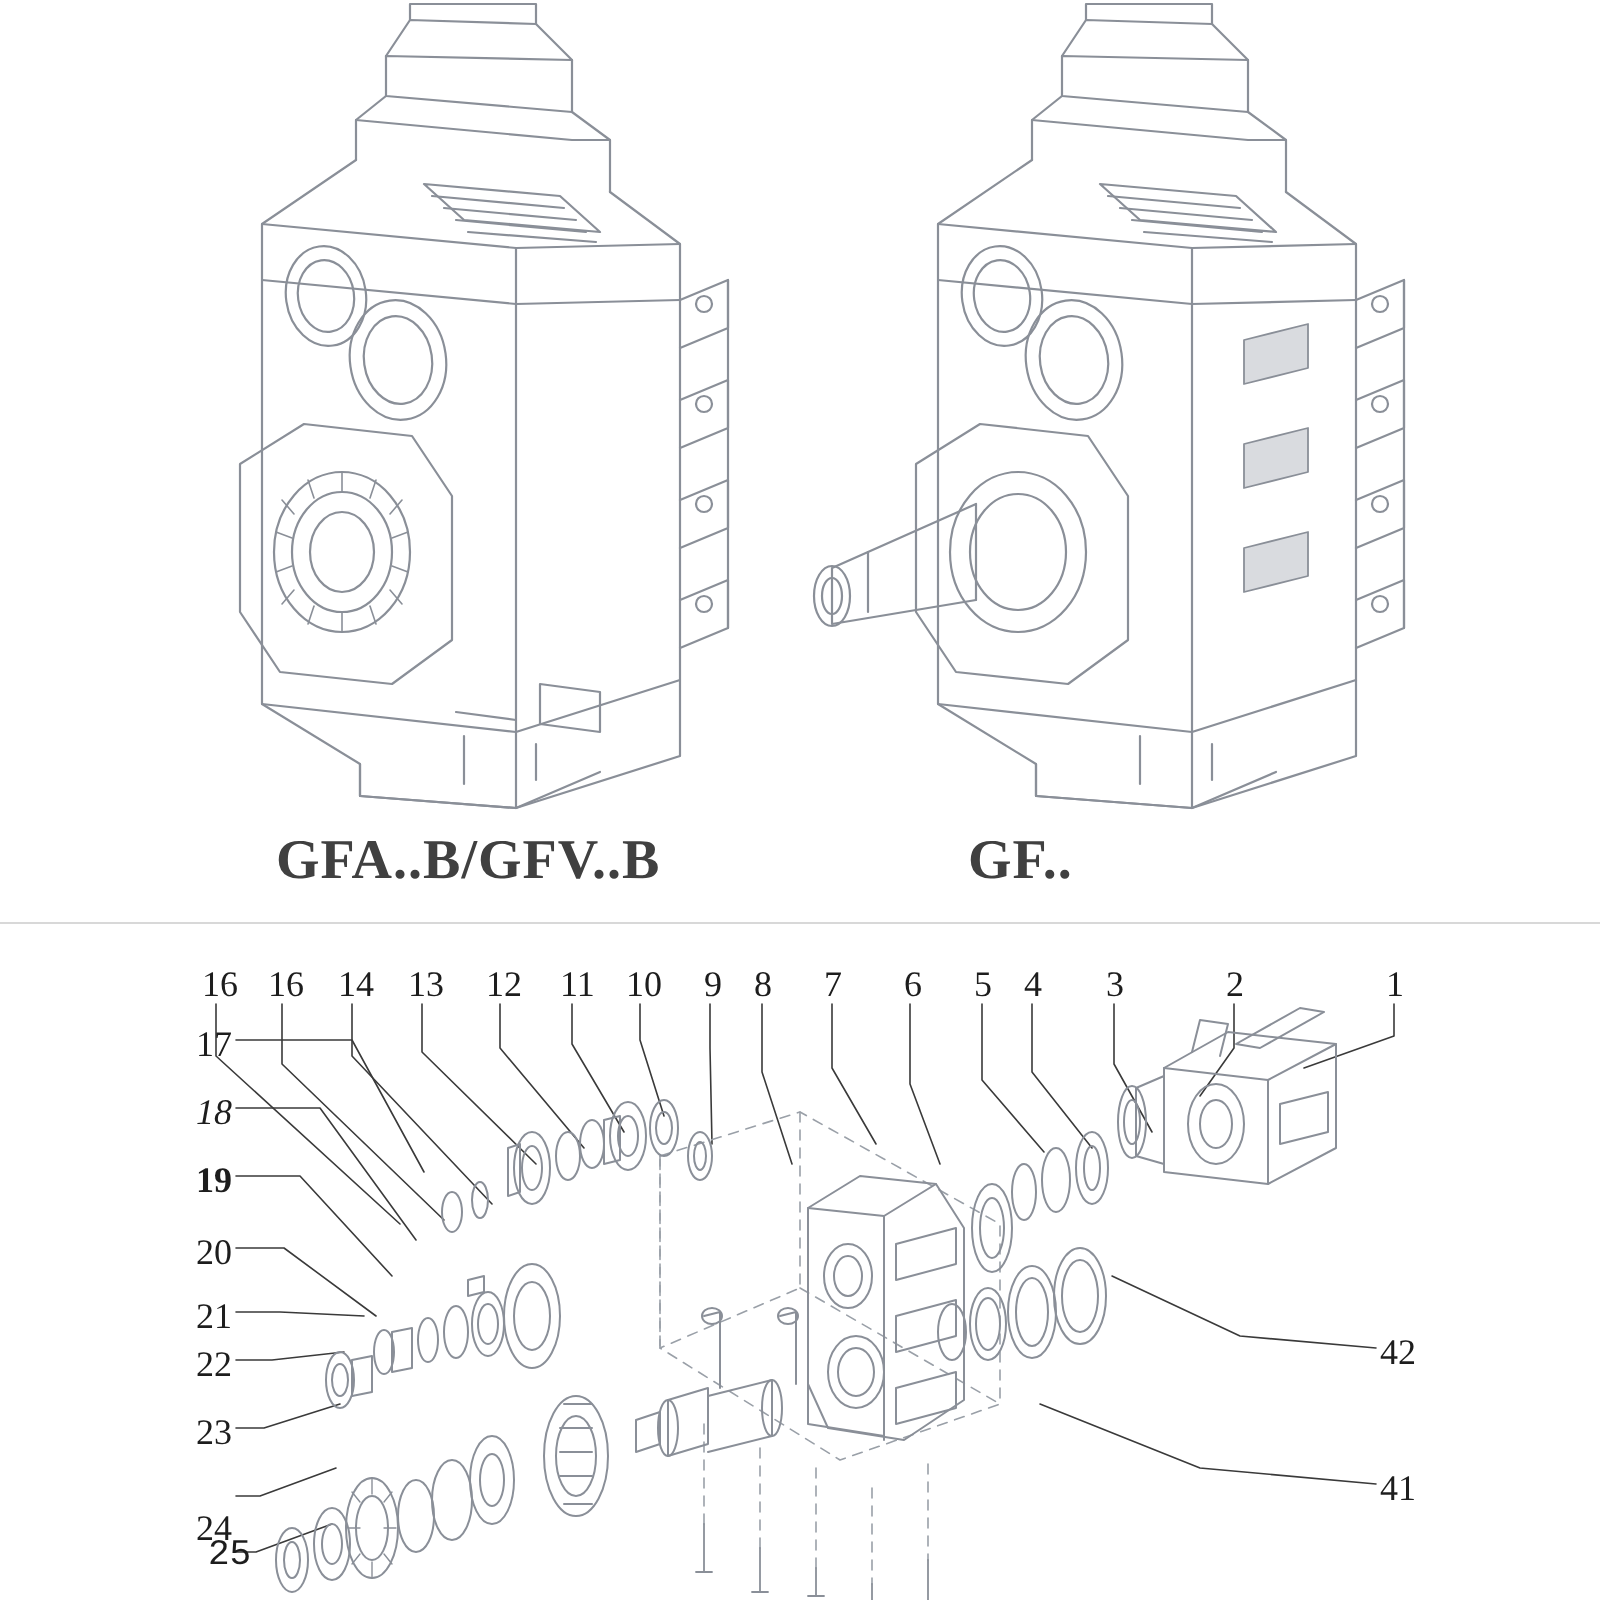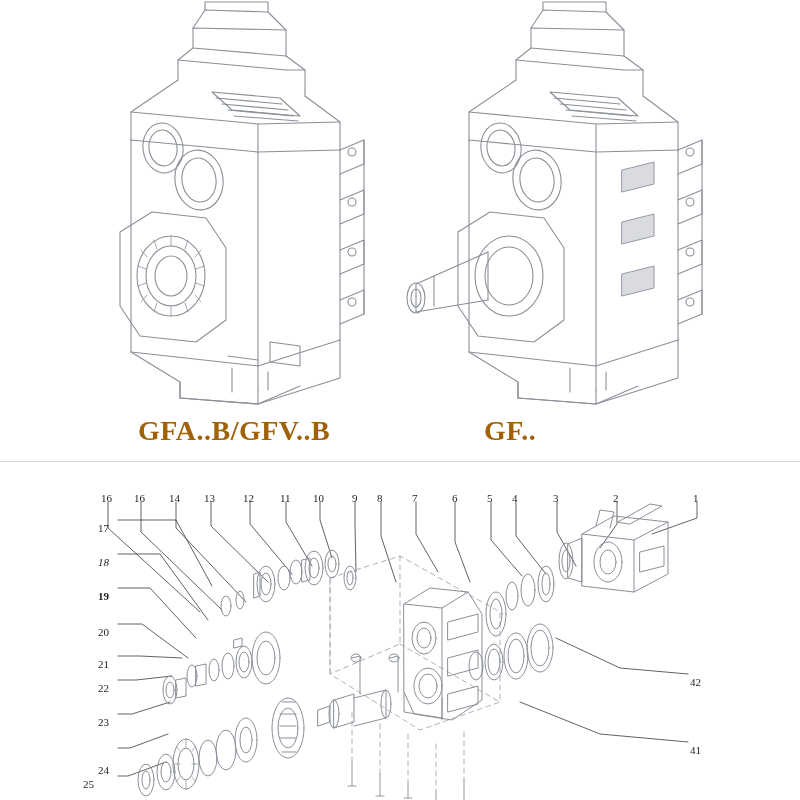--- a/index.html
+++ b/index.html
@@ -33,34 +33,33 @@
     top: 462px;
     width: 800px;
     height: 338px;
   }
   svg { display: block; }
   .cap {
     position: absolute;
     font-family: "Liberation Serif", serif;
     font-weight: bold;
     font-size: 28px;
-    color: #a16207;
+    color: #404040;
     letter-spacing: 0.5px;
     white-space: nowrap;
   }
   .cap-left { left: 138px; top: 415px; }
   .cap-right { left: 484px; top: 415px; }
 
   .lbl {
     position: absolute;
     font-family: "Liberation Serif", serif;
-    font-size: 11px;
+    font-size: 18px;
     color: #1d1d1d;
     white-space: nowrap;
-    margin-top: 10px;
   }
   .hr-divider {
     position: absolute;
     left: 0; top: 461px;
     width: 800px; height: 1px;
     background: #d8d8d8;
   }
 </style>
 </head>
 <body>
@@ -412,19 +411,19 @@
     <div class="lbl" style="left:693px; top:20px;">1</div>
 
     <div class="lbl" style="left:98px; top:50px;">17</div>
     <div class="lbl" style="left:98px; top:84px;font-style:italic;">18</div>
     <div class="lbl" style="left:98px; top:118px;font-weight:bold;">19</div>
     <div class="lbl" style="left:98px; top:154px;">20</div>
     <div class="lbl" style="left:98px; top:186px;text-align:center;">21</div>
     <div class="lbl" style="left:98px; top:210px;">22</div>
     <div class="lbl" style="left:98px; top:244px;">23</div>
     <div class="lbl" style="left:98px; top:292px;">24</div>
-    <div class="lbl" style="left:83px; top:306px;">25</div>
+    <div class="lbl" style="left:104px; top:306px;font-family:Liberation Mono, monospace;">25</div>
 
     <div class="lbl" style="left:690px; top:204px;">42</div>
     <div class="lbl" style="left:690px; top:272px;">41</div>
   </div>
 
 </div>
 
 </body></html>

